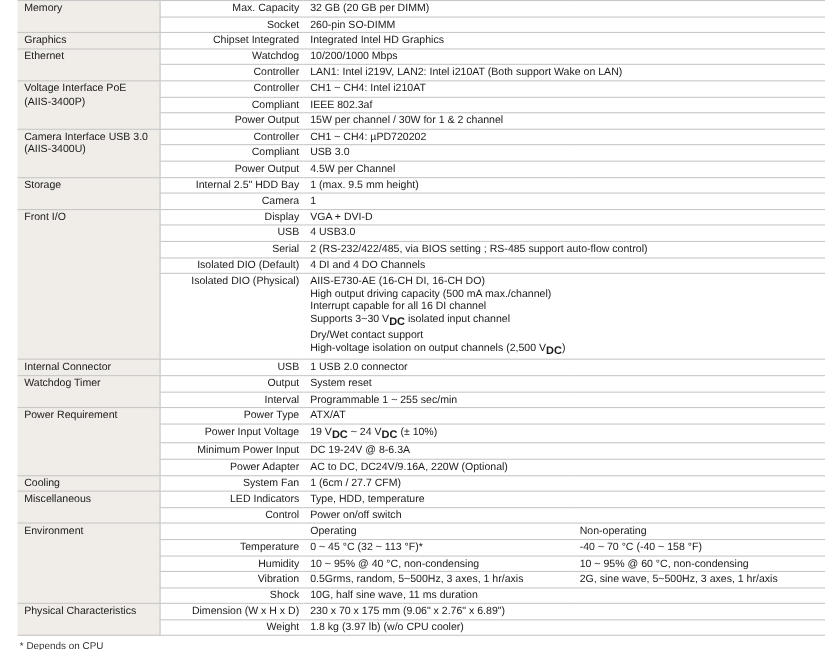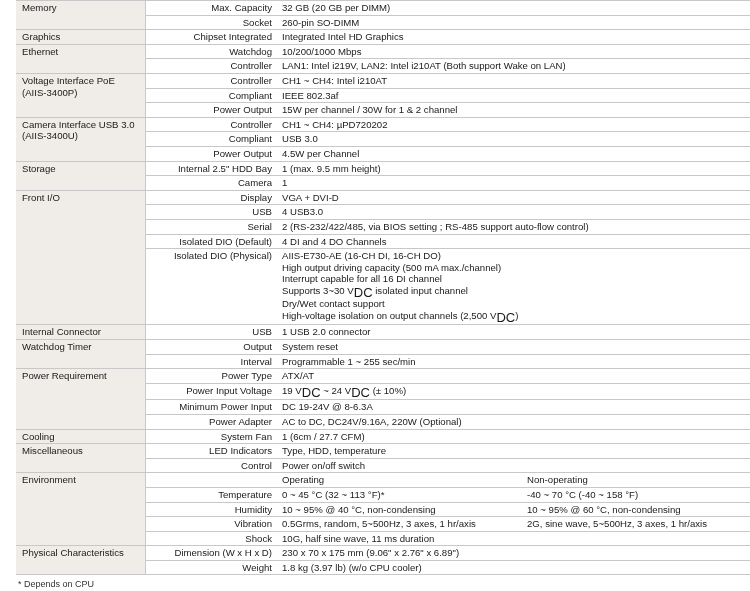--- a/index.html
+++ b/index.html
@@ -54,21 +54,21 @@
   }
   td.val2 {
     width: 255px;
   }
   .multi { line-height: 11.6px; }
   .footnote {
     font-size: 9px;
     color: #333;
     padding: 4px 0 0 2px;
   }
-  .sub-small { font-size: 13px; vertical-align: sub; }
+  .sub-small { font-size: 10px; vertical-align: sub; font-weight: bold; }
 </style>
 </head>
 <body>
 
 <div class="page">
 
   <table class="spec">
     <tbody id="spec-body">
         <tr>
           <td class="cat" rowspan="2">Memory</td>

